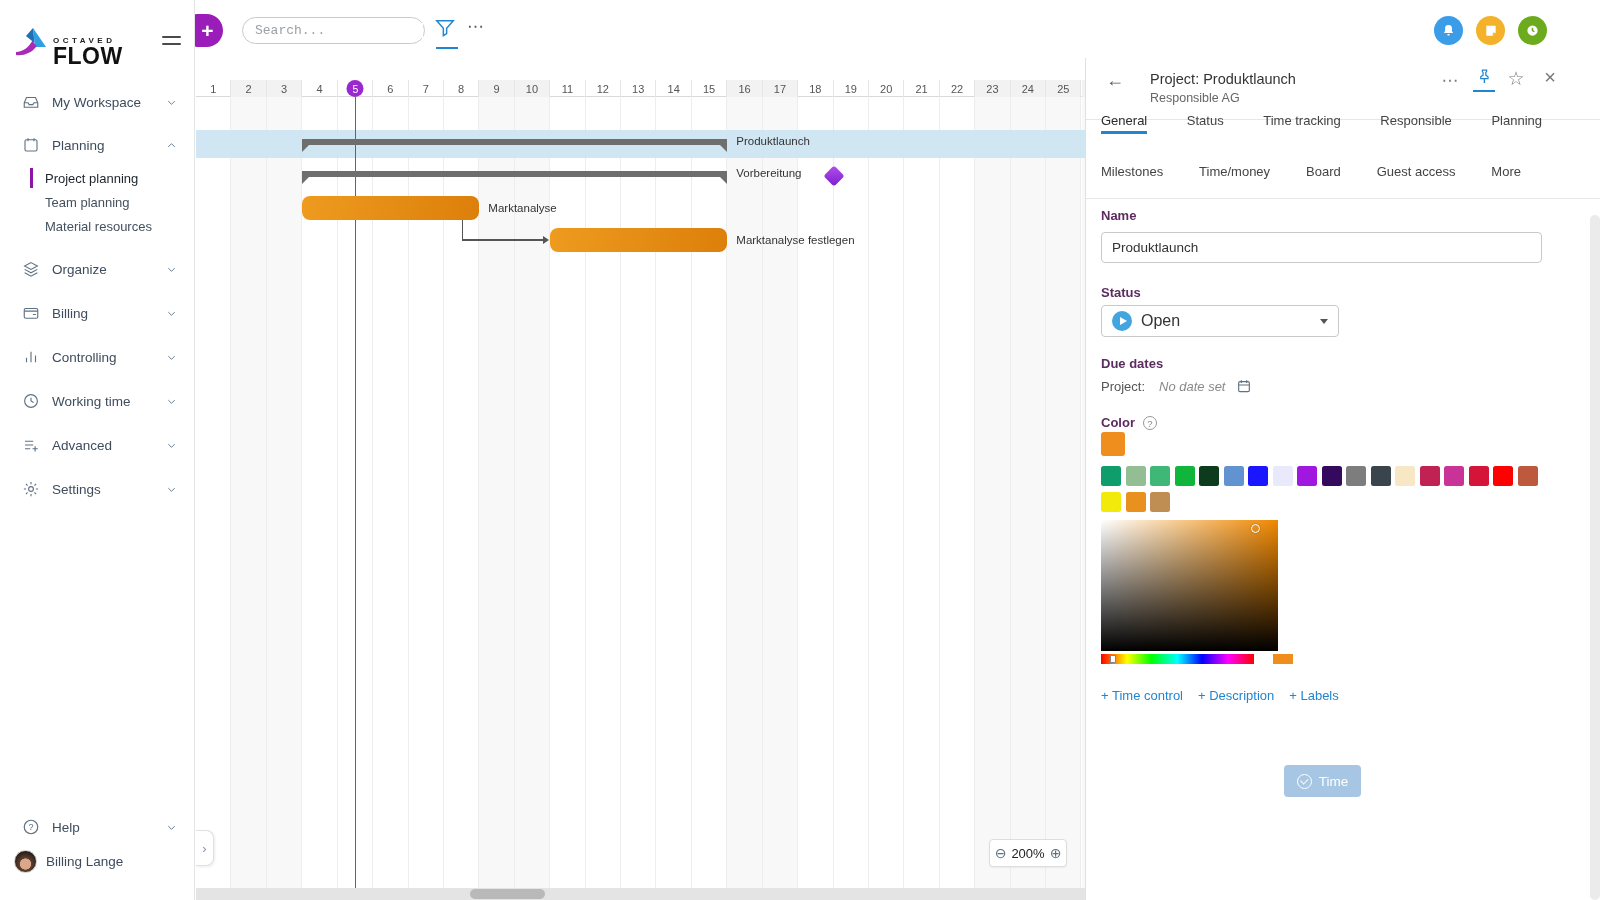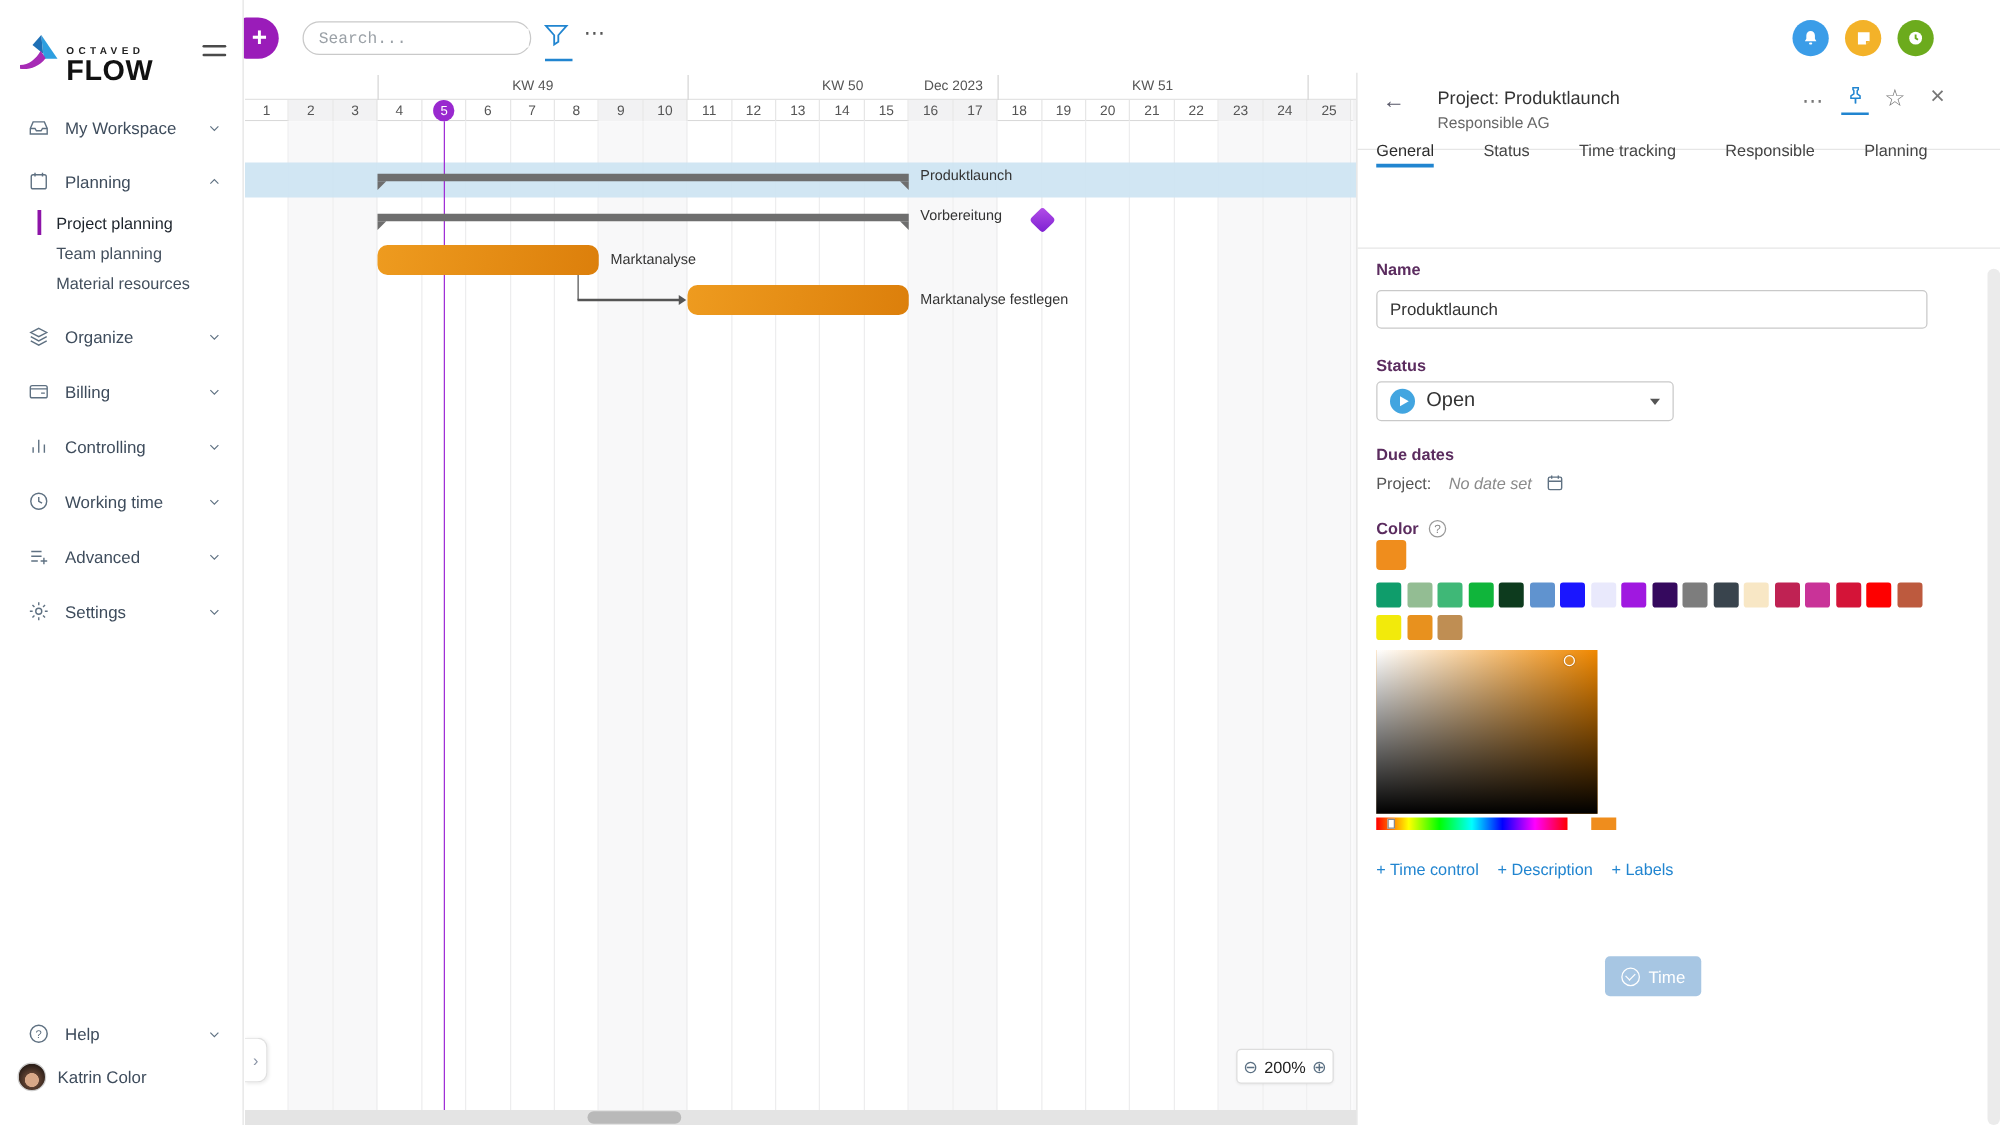--- a/index.html
+++ b/index.html
@@ -312,35 +312,25 @@
       </span>
       <span class="lbl">Help</span>
       <span class="chev">
         <svg width="11" height="11" viewBox="0 0 24 24" fill="none" stroke="#5f7182" stroke-width="2">
             <path d="M5 9l7 7 7-7"></path>
           </svg>
       </span>
     </div>
     <div class="user-row">
       <span class="avatar"></span>
-      <span>Katrin Color</span>
+      <span>Billing Lange</span>
     </div>
   </aside>
 
   <main class="gantt">
-    <div class="g-weekrow" id="weekrow">
-        <div class="wk-label" style="left:230.23000000000002px">KW 49</div>
-        <div class="wk-label" style="left:478.17px">KW 50</div>
-        <div class="wk-label" style="left:566.72px">Dec 2023</div>
-        <div class="wk-label" style="left:726.11px">KW 51</div>
-        <div class="wk-tick" style="left:106.26px"></div>
-        <div class="wk-tick" style="left:354.20000000000005px"></div>
-        <div class="wk-tick" style="left:602.14px"></div>
-        <div class="wk-tick" style="left:850.08px"></div>
-      </div>
     <div class="g-dayrow" id="dayrow">
         <div class="day-cell" style="left:0px; width:35.42px">1</div>
         <div class="day-cell weekend" style="left:35.42px; width:35.42px">2</div>
         <div class="day-cell weekend" style="left:70.84px; width:35.42px">3</div>
         <div class="day-cell" style="left:106.26px; width:35.42px">4</div>
         <div class="day-cell" style="left:141.68px; width:35.42px"></div>
         <div class="day-cell" style="left:177.10000000000002px; width:35.42px">6</div>
         <div class="day-cell" style="left:212.52px; width:35.42px">7</div>
         <div class="day-cell" style="left:247.94px; width:35.42px">8</div>
         <div class="day-cell weekend" style="left:283.36px; width:35.42px">9</div>
@@ -431,20 +421,27 @@
     <div class="p-ico" style="left:452px; font-size:20px; top:8px;">×</div>
     <div class="p-div" style="top:61px;"></div>
 
     <div class="tabs" style="top:55px;" id="tabs1">
         <span class="tab active">General</span>
         <span class="tab">Status</span>
         <span class="tab">Time tracking</span>
         <span class="tab">Responsible</span>
         <span class="tab">Planning</span>
       </div>
+    <div class="tabs" style="top:106px; width:420px;" id="tabs2">
+        <span class="tab">Milestones</span>
+        <span class="tab">Time/money</span>
+        <span class="tab">Board</span>
+        <span class="tab">Guest access</span>
+        <span class="tab">More</span>
+      </div>
     <div class="p-div" style="top:140px;"></div>
 
     <div class="f-label" style="top:150px;">Name</div>
     <input class="f-input" style="top: 174px;" value="Produktlaunch">
 
     <div class="f-label" style="top:227px;">Status</div>
     <div class="f-select" style="top:247px;">
       <span class="play-circ">
           <span class="play-tri"></span>
         </span>

